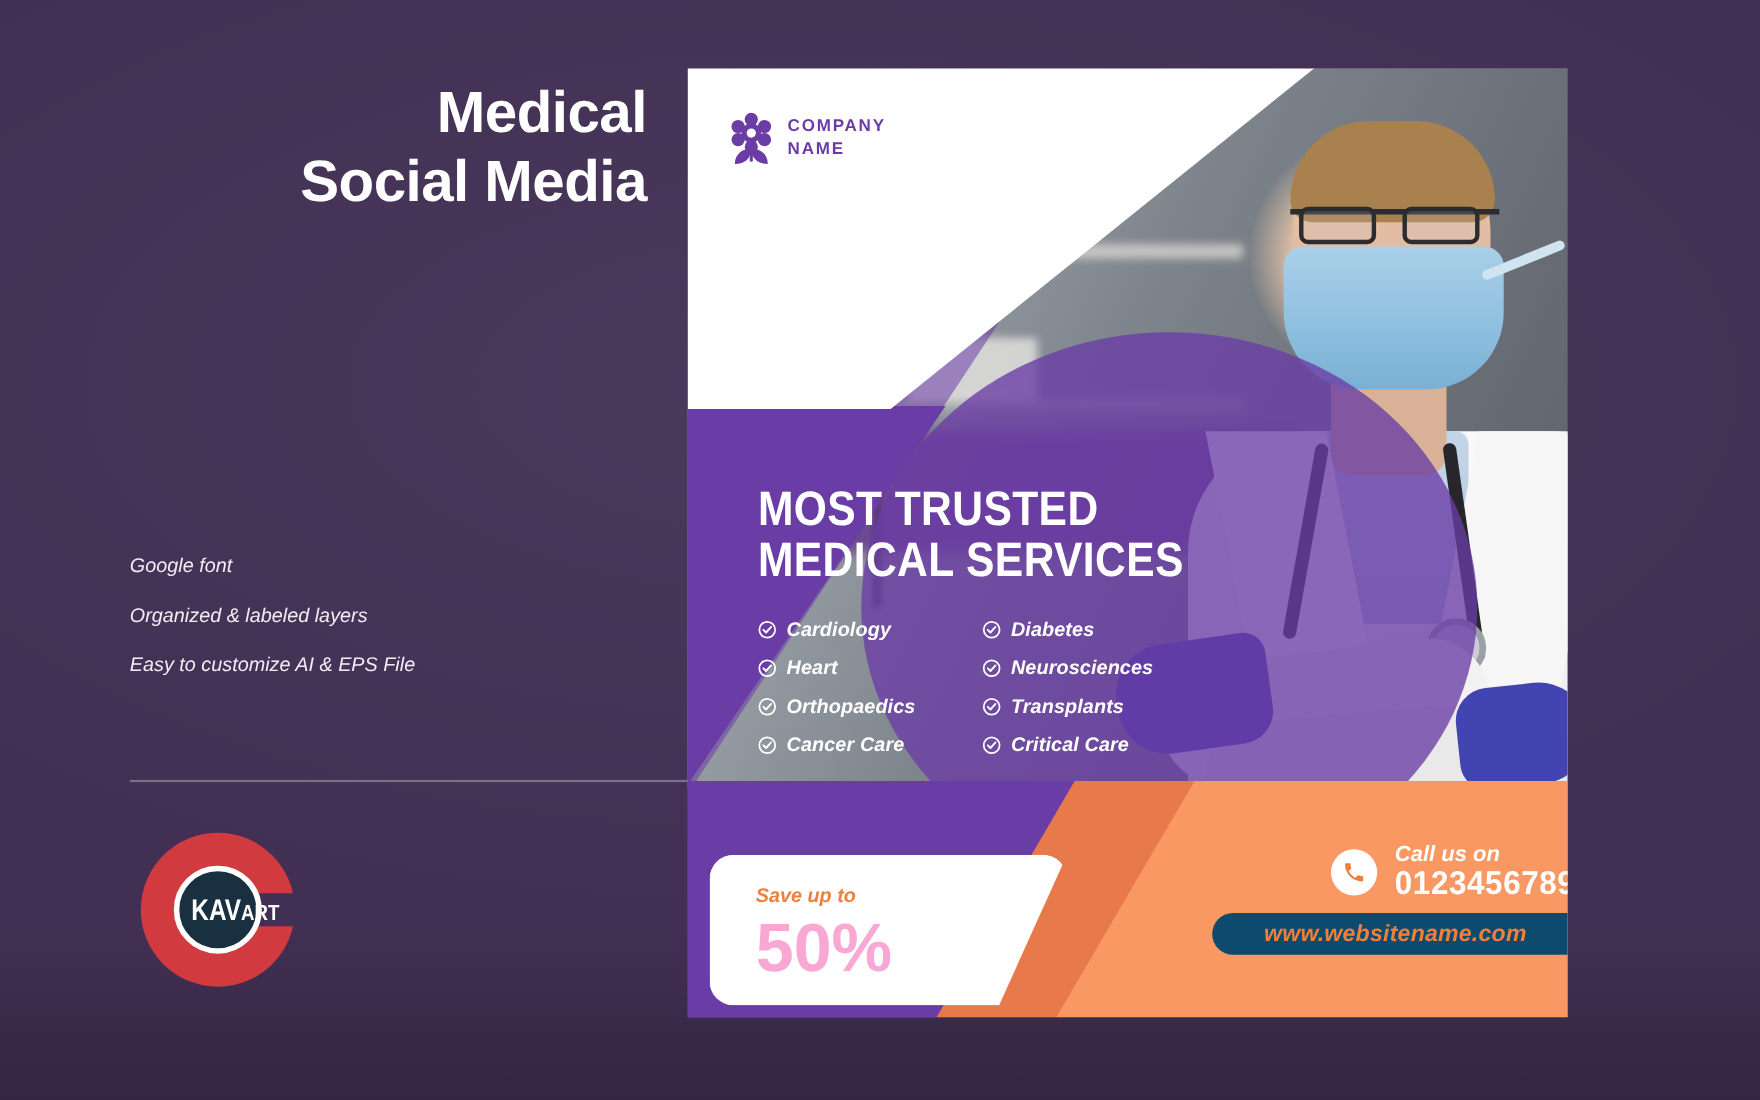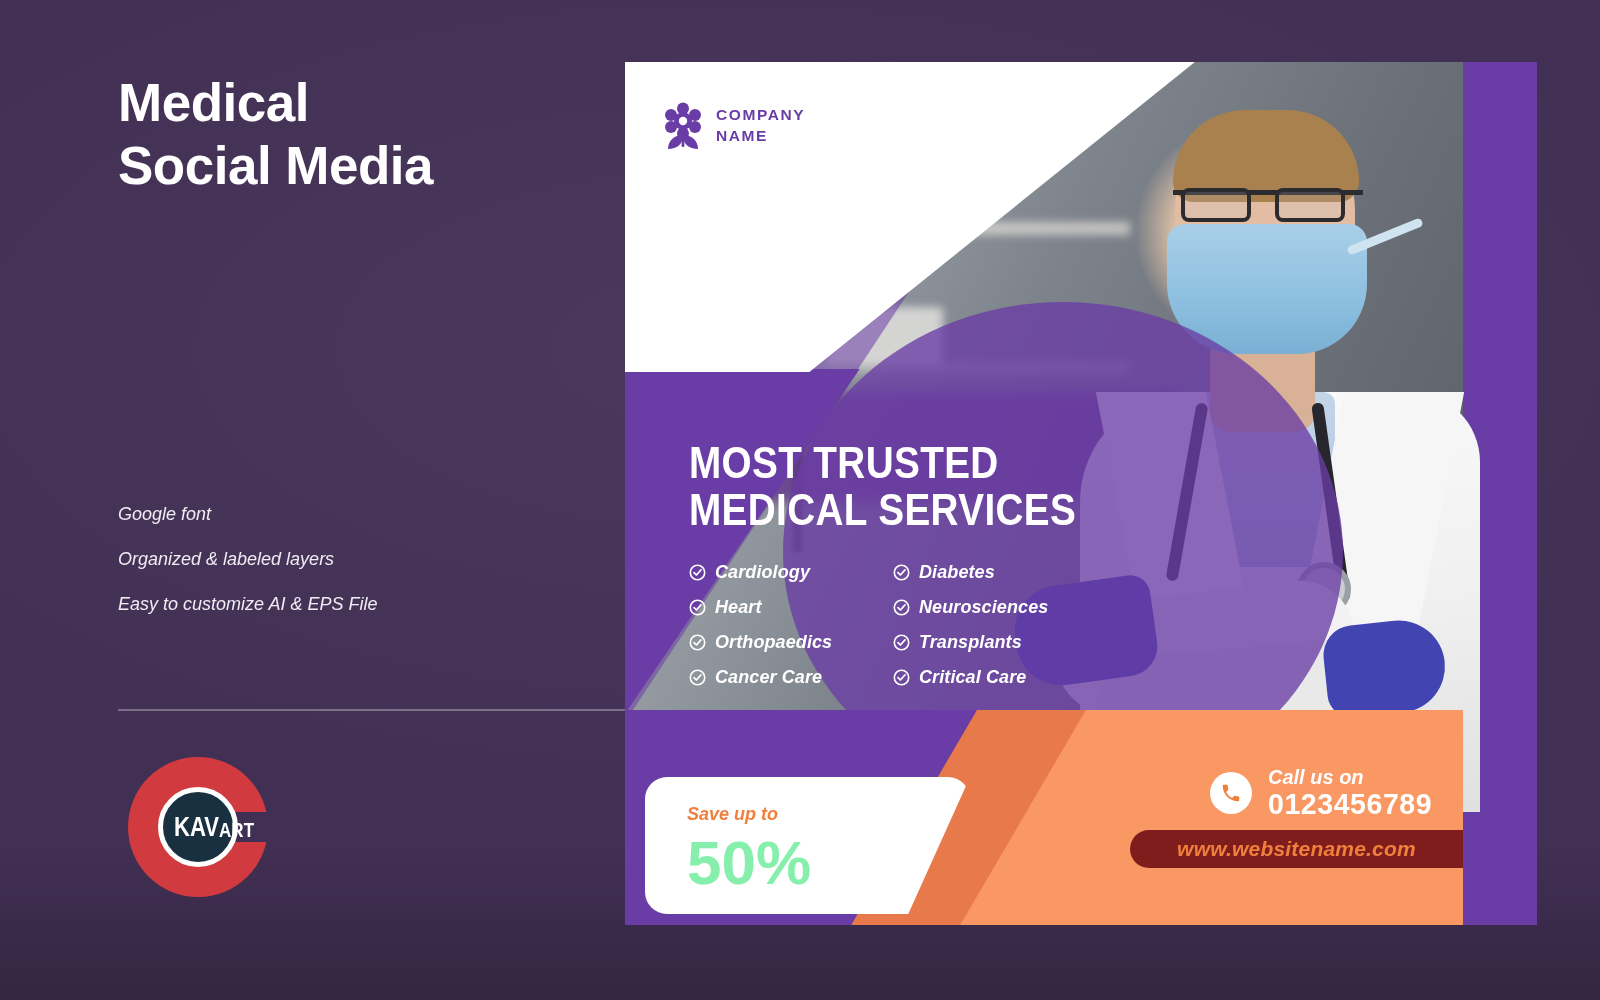--- a/index.html
+++ b/index.html
@@ -19,21 +19,21 @@
   }
 
   
   .left-panel{ position:absolute; left:0; top:0; width:625px; height:1000px; }
 
   .headline{
     position:absolute; left:118px; top:72px; width:470px;
     color:#ffffff; font-size:53px; line-height:1.18;
     font-weight:bold; letter-spacing:-0.5px;
   }
-  .headline div{ white-space:nowrap; }
+  .headline div{ white-space:nowrap;text-align:right; }
 
   .features{ position:absolute; left:118px; top:505px; width:470px; }
   .feature-line{
     color:#f0ecf4; font-style:italic; font-size:18px;
     line-height:1.0; margin-bottom:27px; white-space:nowrap;
   }
 
   .divider{
     position:absolute; left:118px; top:709px; width:508px; height:2px;
     background:rgba(255,255,255,0.30);
@@ -61,21 +61,21 @@
     margin-left:-2px;
   }
   .logo-art{
     position:absolute; left:88px; top:62px;
     color:#ffffff; font-size:20px; font-weight:bold;
     transform:scaleX(0.85); white-space:nowrap; letter-spacing:0px;
   }
 
   
   .card{
-    position:absolute; left:625px; top:62px; width:912px; height:863px;
+    position:absolute; left:625px; top:62px; width:800px; height:863px;
     background:#6A3CA5; overflow:hidden;
   }
 
   
   .photo{
     position:absolute; left:0; top:0; width:838px; height:655px;
     background:
       radial-gradient(circle at 74% 26%, #e8d5c2 0%, #d9bda4 9%, rgba(217,189,164,0) 14%),
       linear-gradient(115deg,#8a8f96 0%, #9aa0a6 22%, #7e848c 45%, #6b7078 70%, #585d66 100%);
   }
@@ -247,21 +247,21 @@
     position:absolute; left:20px; top:715px; width:325px; height:137px;
     background:#ffffff;
     border-radius:22px 22px 22px 22px;
     clip-path:polygon(0 0, 100% 0, 81% 100%, 0 100%);
   }
   .save-label{
     position:absolute; left:62px; top:742px; color:#F07F3C;
     font-size:18px; font-weight:bold; font-style:italic; white-space:nowrap;
   }
   .save-value{
-    position:absolute; left:62px; top:767px; color:#86efac;
+    position:absolute; left:62px; top:767px; color:#f9a8d4;
     font-size:62px; font-weight:bold; line-height:1.1; white-space:nowrap;
   }
 
   
   .orange-dark{
     position:absolute; left:0; top:648px; width:838px; height:215px;
     background:#E8794B;
     clip-path:polygon(42% 0, 100% 0, 100% 100%, 27% 100%);
   }
   .orange-light{
@@ -283,22 +283,22 @@
     color:#ffffff; font-size:20px; font-weight:bold; font-style:italic;
     white-space:nowrap;
   }
   .call-number{
     color:#ffffff; font-size:30px; font-weight:bold; white-space:nowrap;
     letter-spacing:0.6px; transform:scaleX(0.95); transform-origin:left center;
   }
 
   
   .web-pill{
-    position:absolute; left:505px; top:768px; width:333px; height:38px;
-    background:#7f1d1d; border-radius:19px 0 0 19px;
+    position:absolute; left:477px; top:768px; width:333px; height:38px;
+    background:#0c4a6e; border-radius:19px 0 0 19px;
     display:flex; align-items:center; justify-content:center;
   }
   .web-text{
     color:#F07F3C; font-size:21px; font-weight:bold; font-style:italic;
     white-space:nowrap; letter-spacing:0.2px;
   }
 </style>
 </head>
 <body>
 

